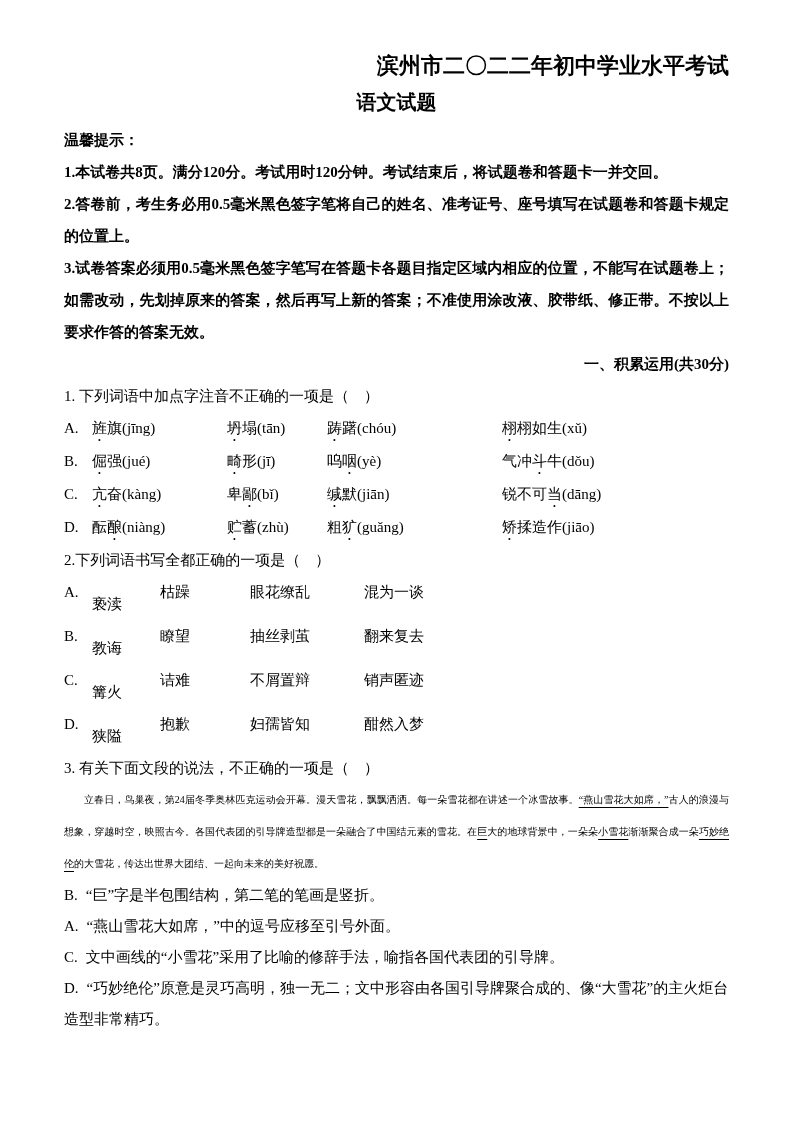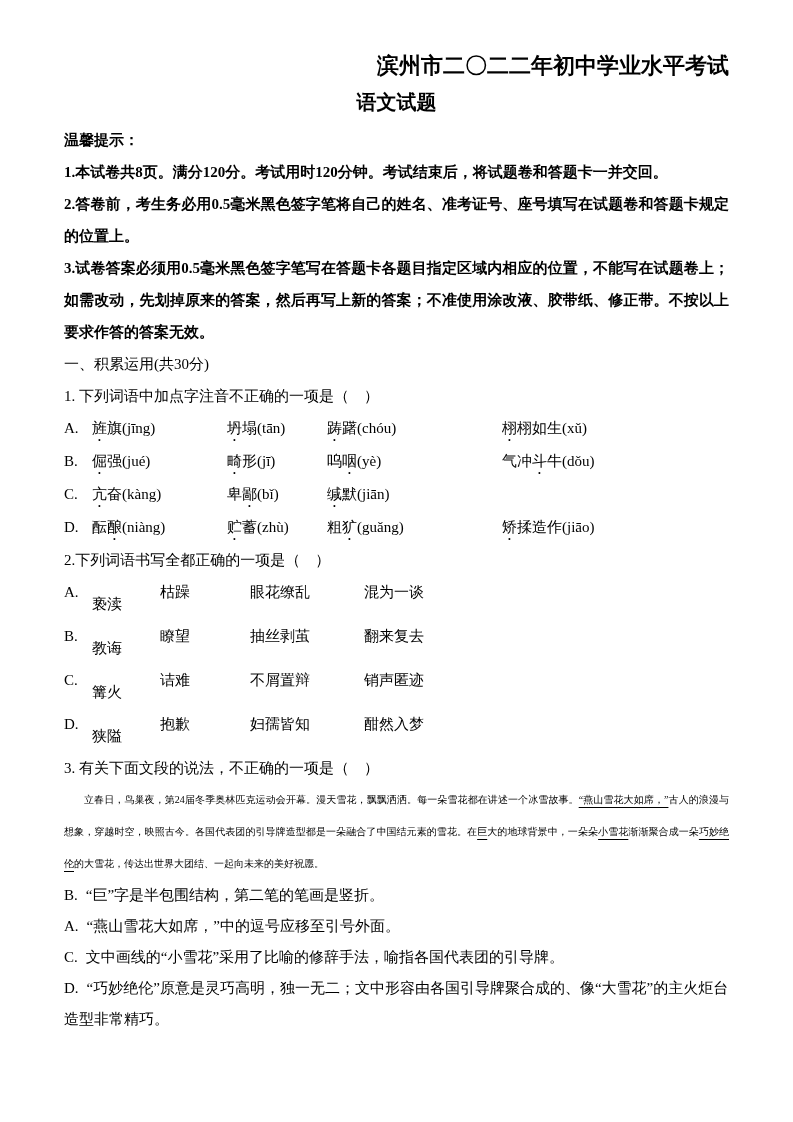--- a/index.html
+++ b/index.html
@@ -15,21 +15,21 @@
     font-size: 22px; font-weight: 700; text-align: right;
     line-height: 36px; margin: 0;
   }
   .subtitle {
     font-size: 20px; font-weight: 700; text-align: center;
     line-height: 36px; margin: 0 0 4px 0;
   }
 
   .line { font-size: 15px; line-height: 32px; margin: 0; }
   .notice-head, .notice-item { font-weight: 700; text-align: justify; }
-  .section-head { font-weight: 400; }
+  .section-head { font-weight: 700; text-align: right; }
 
   .opt-row { display: flex; font-size: 15px; line-height: 32px; }
   .olabel { flex: 0 0 28px; }
   .q1 .c0 { flex: 0 0 135px; }
   .q1 .c1 { flex: 0 0 100px; }
   .q1 .c2 { flex: 0 0 175px; }
   .q1 .c3 { flex: 1; }
   .q2 .c0 { flex: 0 0 68px; margin-top: 12px; }
   .q2 .c1 { flex: 0 0 90px; }
   .q2 .c2 { flex: 0 0 114px; }
@@ -80,20 +80,21 @@
         <span class="ocell c0"><span class="em-dot">倔</span><span>强(jué)</span></span>
         <span class="ocell c1"><span class="em-dot">畸</span><span>形(jī)</span></span>
         <span class="ocell c2"><span>呜</span><span class="em-dot">咽</span><span>(yè)</span></span>
         <span class="ocell c3"><span>气冲</span><span class="em-dot">斗</span><span>牛(dǒu)</span></span>
       </div>
       <div class="opt-row q1">
         <span class="olabel">C.</span>
         <span class="ocell c0"><span class="em-dot">亢</span><span>奋(kàng)</span></span>
         <span class="ocell c1"><span>卑</span><span class="em-dot">鄙</span><span>(bǐ)</span></span>
         <span class="ocell c2"><span class="em-dot">缄</span><span>默(jiān)</span></span>
+        <span class="ocell c3"><span>锐不可</span><span class="em-dot">当</span><span>(dāng)</span></span>
       </div>
       <div class="opt-row q1">
         <span class="olabel">D.</span>
         <span class="ocell c0"><span>酝</span><span class="em-dot">酿</span><span>(niàng)</span></span>
         <span class="ocell c1"><span class="em-dot">贮</span><span>蓄(zhù)</span></span>
         <span class="ocell c2"><span>粗</span><span class="em-dot">犷</span><span>(guǎng)</span></span>
         <span class="ocell c3"><span class="em-dot">矫</span><span>揉造作(jiāo)</span></span>
       </div>
     </div>
 

